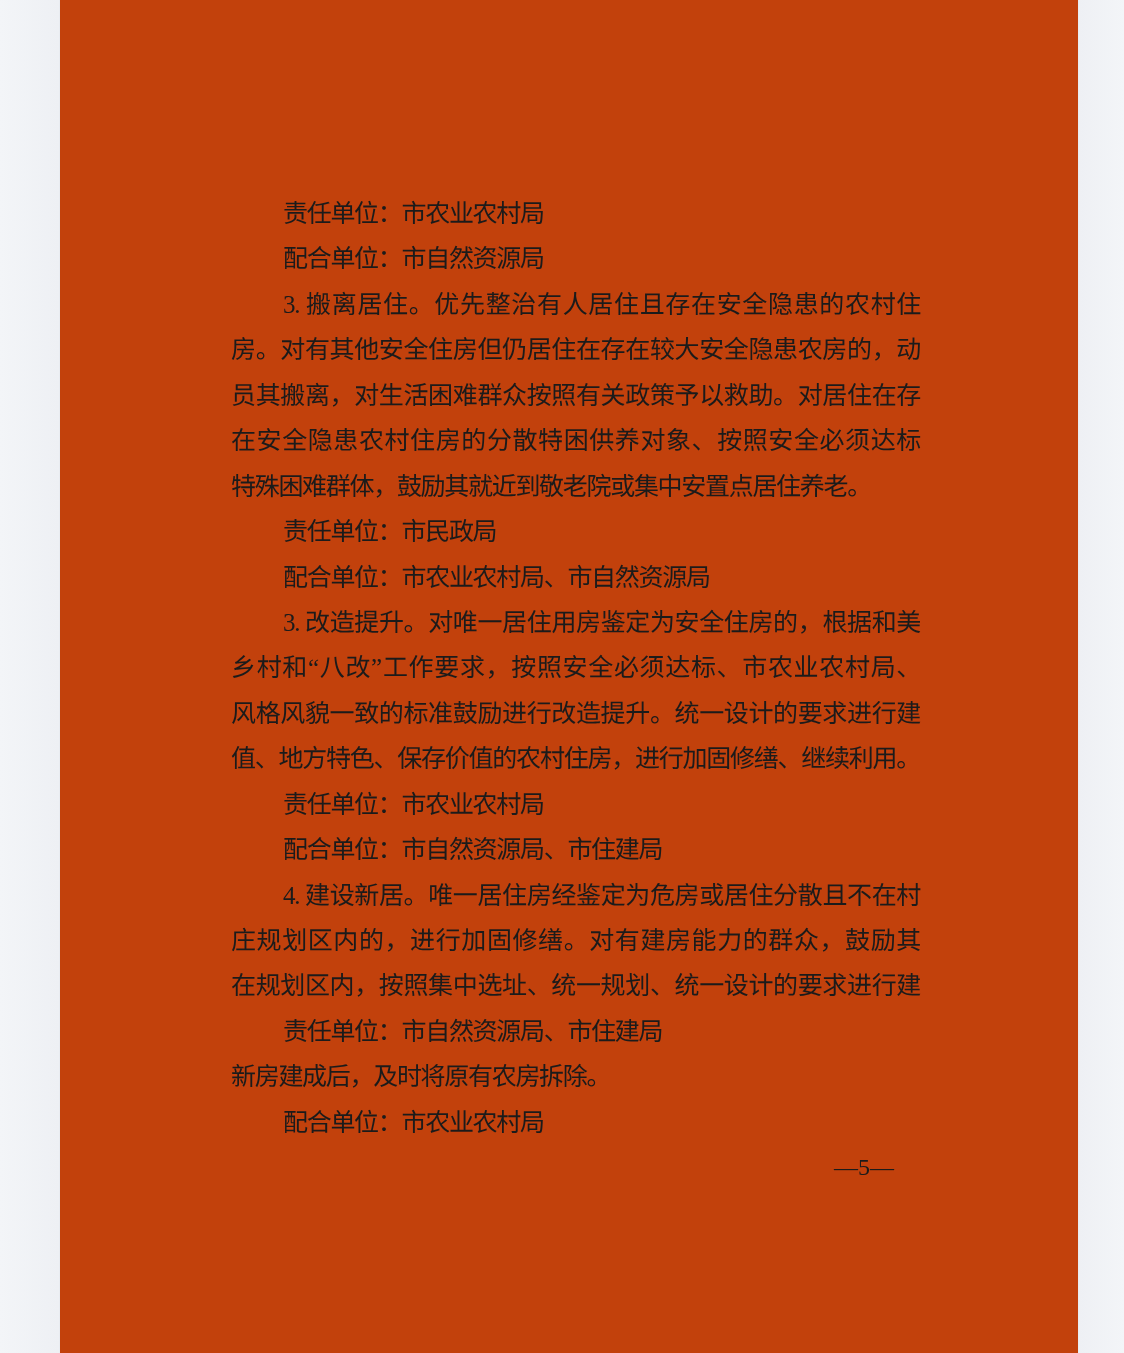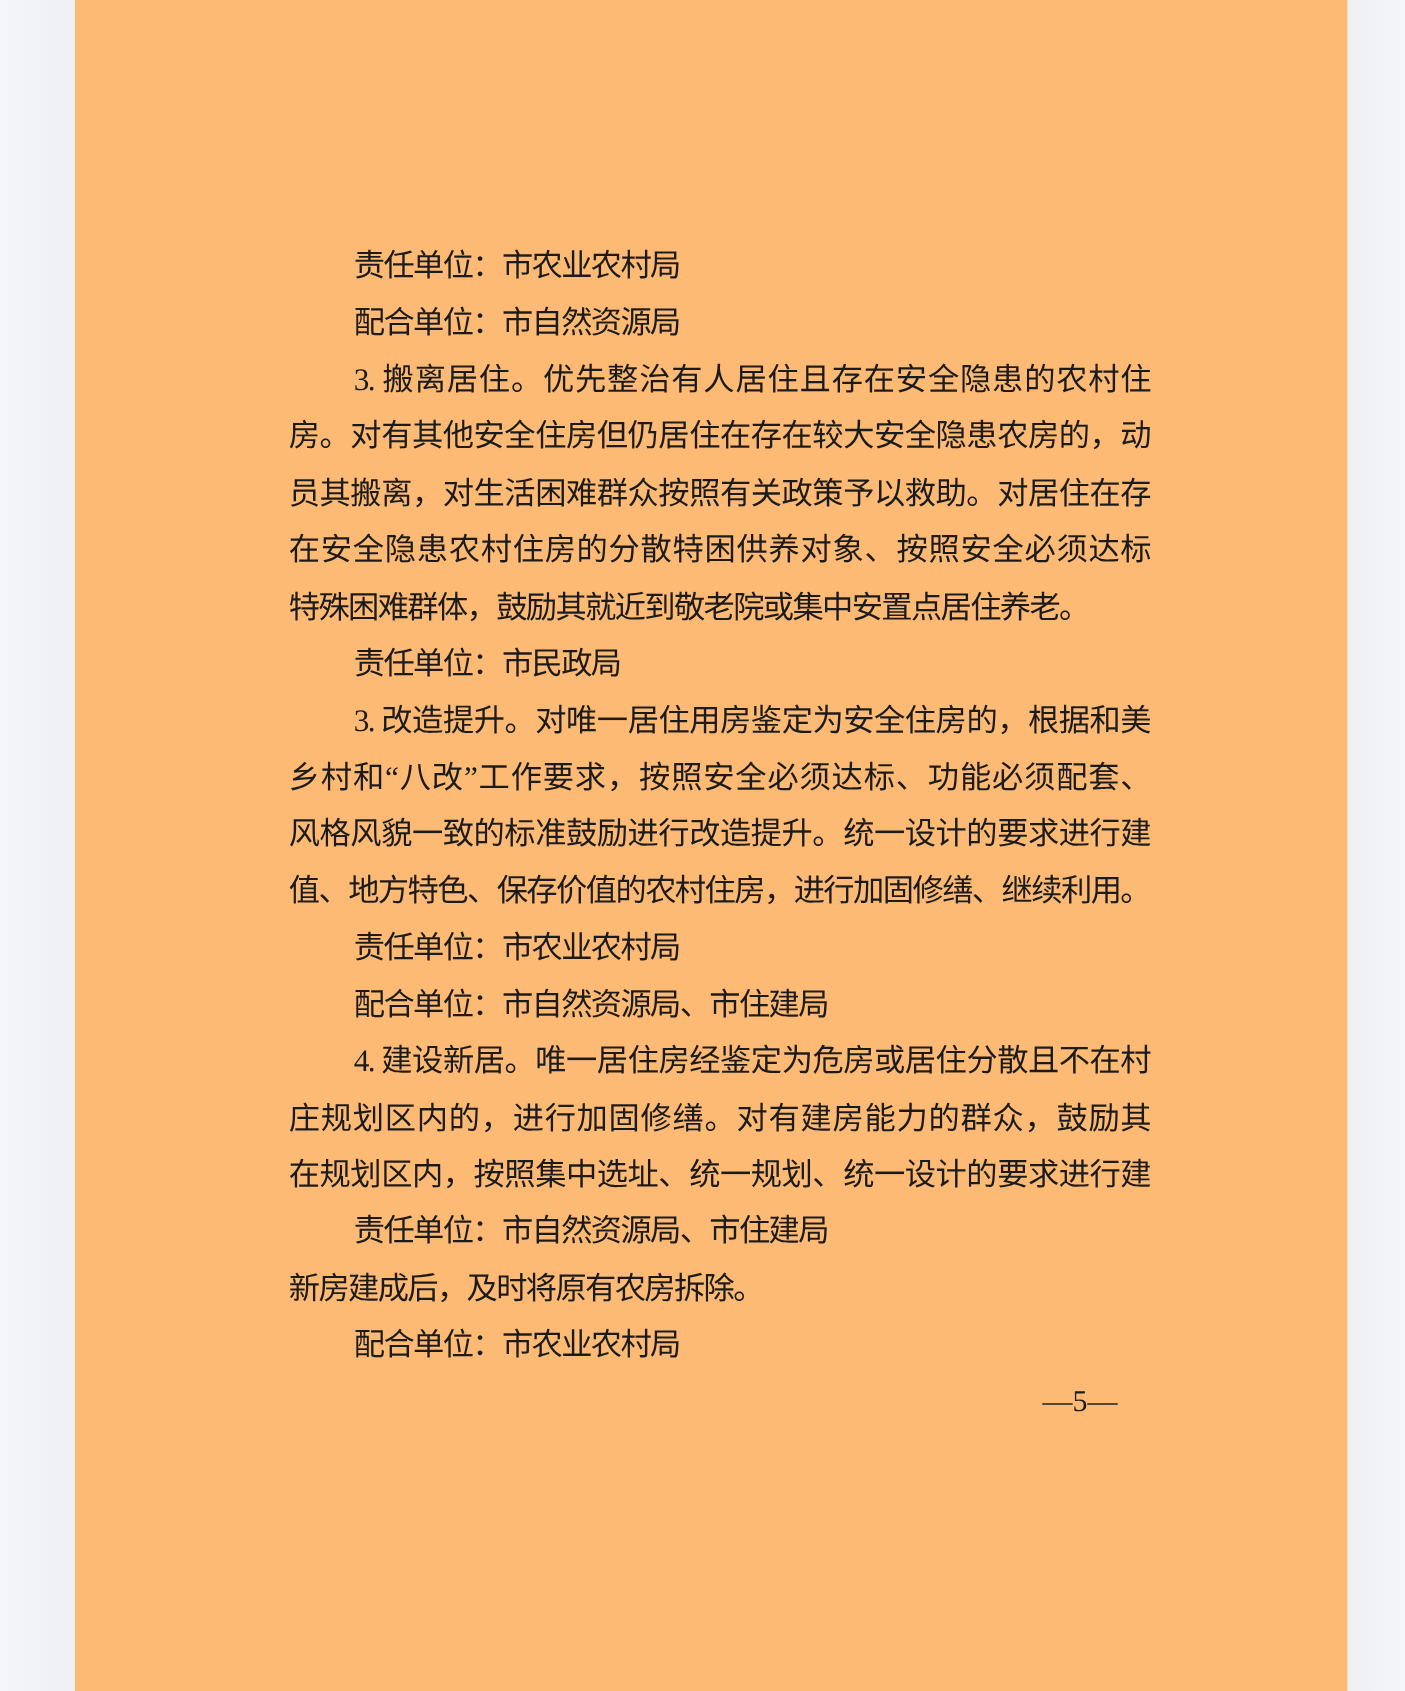--- a/index.html
+++ b/index.html
@@ -25,21 +25,21 @@
   }
   .gutter.left  { left: 0;  width: 60px;  border-right: 1px solid #e9ecf1; }
   .gutter.right { right: 0; width: 46px;  background: linear-gradient(to left, #f3f5f8, #eef0f4); border-left: 1px solid #e9ecf1; }
 
   .paper {
     position: absolute;
     left: 60px;
     top: 0;
     width: 1018px;
     height: 1353px;
-    background: #fdba74;
+    background: #c2410c;
   }
 
   .doc-body {
     position: absolute;
     left: 171px;           
     top: 191px;
     width: 689px;
     color: #1b1b1b;
   }
   .ln {
@@ -76,22 +76,23 @@
   <div class="paper">
     <div class="doc-body">
       <div class="ln ind">责任单位：市农业农村局</div>
       <div class="ln ind">配合单位：市自然资源局</div>
       <div class="ln ind just">3. 搬离居住。优先整治有人居住且存在安全隐患的农村住</div>
       <div class="ln just">房。对有其他安全住房但仍居住在存在较大安全隐患农房的，动</div>
       <div class="ln just">员其搬离，对生活困难群众按照有关政策予以救助。对居住在存</div>
       <div class="ln just">在安全隐患农村住房的分散特困供养对象、按照安全必须达标</div>
       <div class="ln">特殊困难群体，鼓励其就近到敬老院或集中安置点居住养老。</div>
       <div class="ln ind">责任单位：市民政局</div>
+      <div class="ln ind">配合单位：市农业农村局、市自然资源局</div>
       <div class="ln ind just">3. 改造提升。对唯一居住用房鉴定为安全住房的，根据和美</div>
-      <div class="ln just">乡村和“八改”工作要求，按照安全必须达标、功能必须配套、</div>
+      <div class="ln just">乡村和“八改”工作要求，按照安全必须达标、市农业农村局、</div>
       <div class="ln just">风格风貌一致的标准鼓励进行改造提升。统一设计的要求进行建</div>
       <div class="ln just">值、地方特色、保存价值的农村住房，进行加固修缮、继续利用。</div>
       <div class="ln ind">责任单位：市农业农村局</div>
       <div class="ln ind">配合单位：市自然资源局、市住建局</div>
       <div class="ln ind just">4. 建设新居。唯一居住房经鉴定为危房或居住分散且不在村</div>
       <div class="ln just">庄规划区内的，进行加固修缮。对有建房能力的群众，鼓励其</div>
       <div class="ln just">在规划区内，按照集中选址、统一规划、统一设计的要求进行建</div>
       <div class="ln ind">责任单位：市自然资源局、市住建局</div>
       <div class="ln">新房建成后，及时将原有农房拆除。</div>
       <div class="ln ind">配合单位：市农业农村局</div>

